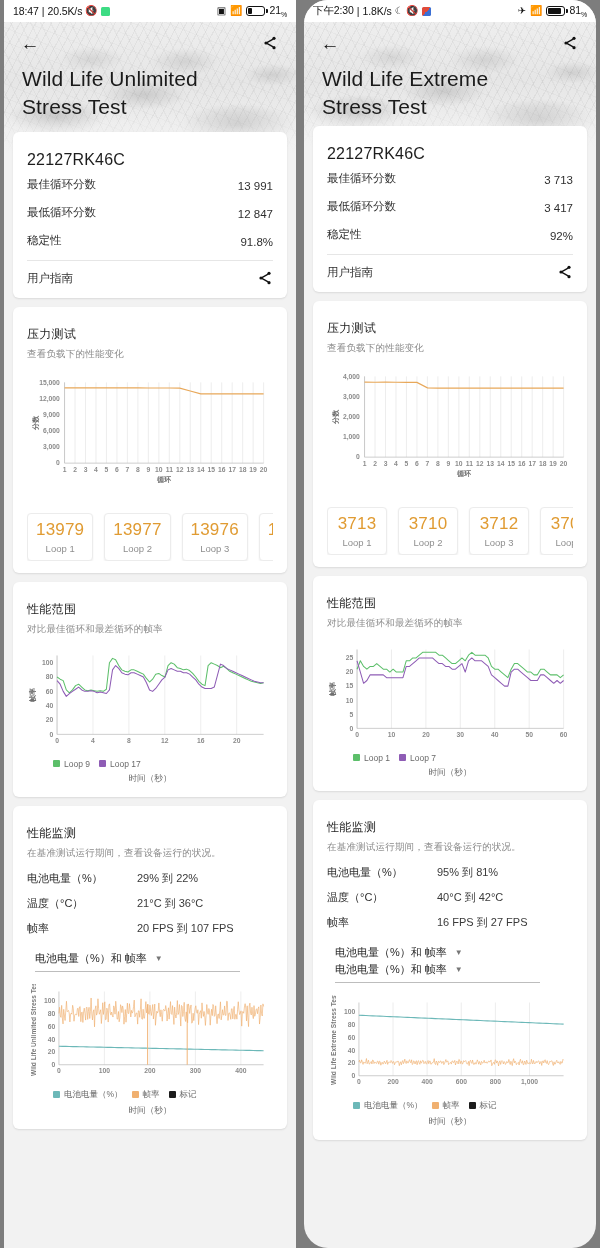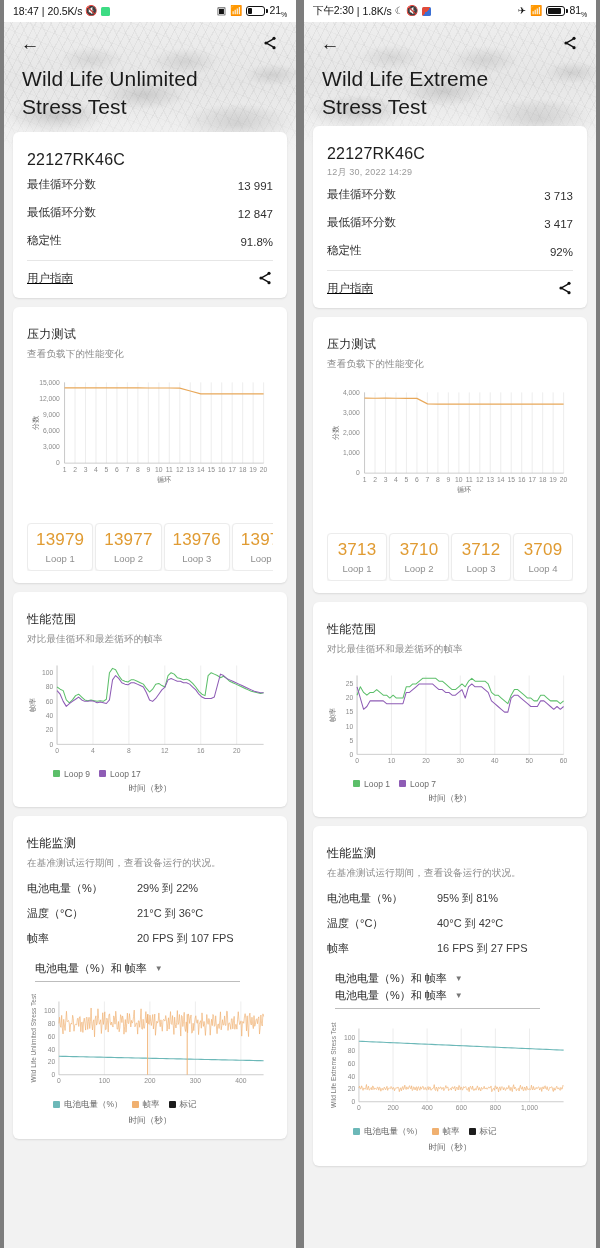--- a/index.html
+++ b/index.html
@@ -12,21 +12,21 @@
   .stage { position: relative; width: 600px; height: 1248px; display: flex; gap: 4px; }
 
   .phone {
     position: relative;
     width: 292px; height: 1248px;
     background: #f2f2f2;
     overflow: hidden;
     flex: 0 0 292px;
   }
   .phone.left  { margin-left: 4px; }
-  .phone.right { margin-left: 4px; }
+  .phone.right { margin-left: 4px; border-radius: 24px; }
 
   
   .statusbar {
     height: 22px;
     display: flex; align-items: center;
     padding: 0 9px;
     font-size: 10.5px; color: #131313;
     background: #ffffff;
     letter-spacing: -0.1px;
     white-space: nowrap;
@@ -91,36 +91,36 @@
   }
   .card.first { margin-top: -22px; position: relative; z-index: 2; }
 
   .dev-name { font-size: 16px; color: #1d1d1d; letter-spacing:.2px; }
   .dev-date { font-size: 9px; color: #9a9a9a; margin-top: 3px; letter-spacing:.2px; }
 
   .kv { display:flex; align-items:flex-end; justify-content:space-between; padding: 8px 0 5px; font-size: 11.5px; color:#2a2a2a; }
   .kv .k { color:#2f2f2f; }
   .kv .v { color:#2f2f2f; }
   .divider { height:1px; background:#e6e6e6; margin-top: 7px; }
-  .guide-row { display:flex; align-items:center; justify-content:space-between; padding-top: 9px; text-decoration: underline; }
+  .guide-row { display:flex; align-items:center; justify-content:space-between; padding-top: 9px; }
   .guide-row .g-lbl { font-size: 11.5px; color:#2f2f2f; }
 
   .sec-title { font-size: 12px; color:#1d1d1d; letter-spacing:.3px; }
   .sec-sub { font-size: 9.5px; color:#8b8b8b; margin-top: 5px; letter-spacing:.2px; }
 
   
-  .chartwrap { position: relative; margin-top: 12px; }
+  .chartwrap { position: relative; margin-top: 12px; font-weight: bold; }
   svg.chart { display:block; width:100%; }
   .axlbl { font-size: 7.2px; fill:#8b8b8b; font-family:"Liberation Sans",sans-serif; }
   .axttl { font-size: 7.6px; fill:#6f6f6f; font-family:"Liberation Sans",sans-serif; }
   .gridline { stroke:#e3e3e3; stroke-width:.7; }
   .axisline { stroke:#bdbdbd; stroke-width:.8; }
 
   
-  .loops { display:flex; gap: 2px; margin-top: 26px; overflow:hidden; }
+  .loops { display:flex; gap: 11px; margin-top: 16px; overflow:hidden; }
   .loop {
     flex: 0 0 auto;
     min-width: 60px;
     background:#fff; border:1px solid #ececec; border-radius:4px;
     box-shadow: 0 1px 2px rgba(0,0,0,.07);
     padding: 7px 8px 6px; text-align:center;
   }
   .loop .num { font-size: 17px; color:#e09b32; letter-spacing:.2px; line-height:1.1; }
   .loop .lbl { font-size: 9.5px; color:#8f8f8f; margin-top: 3px; }
 
@@ -446,21 +446,20 @@
             </g>
           </svg>
         </div>
       </div>
       <div class="hero-title" style="white-space:pre-line">Wild Life Extreme
 Stress Test</div>
     </div>
 
     <div class="card first">
       <div class="dev-name">22127RK46C</div>
-      <div class="dev-date">12月 30, 2022 14:29</div>
       <div class="kv">
         <span class="k">最佳循环分数</span>
         <span class="v">3 713</span>
       </div>
       <div class="kv">
         <span class="k">最低循环分数</span>
         <span class="v">3 417</span>
       </div>
       <div class="kv">
         <span class="k">稳定性</span>

